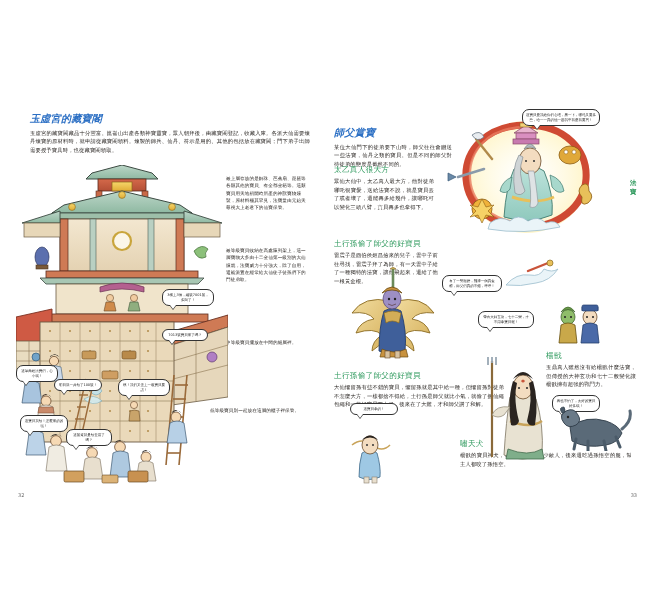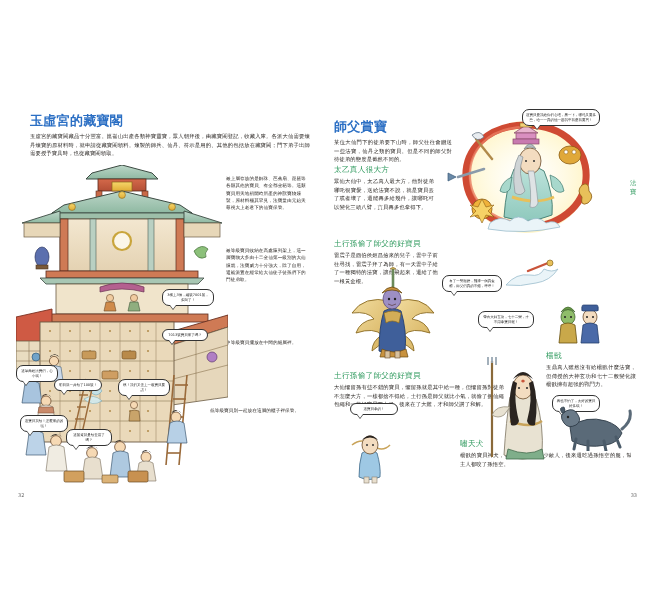--- a/index.html
+++ b/index.html
@@ -3,27 +3,27 @@
 <meta charset="utf-8">
 <style>
   html,body{margin:0;padding:0;background:#ffffff;}
   body{width:655px;height:609px;overflow:hidden;
        font-family:"DejaVu Sans","Liberation Sans",sans-serif;}
   .spread{position:absolute;left:0;top:0;width:655px;height:609px;background:#fff;}
   .page{position:absolute;top:107px;height:395px;background:#fff;}
   .page-left{left:14px;width:306px;}
   .page-right{left:330px;width:311px;}
 
-  .h-blue{color:#2b6fc4;font-weight:bold;font-size:13px;letter-spacing:.3px;
-          line-height:1.25;}
+  .h-blue{color:#2b6fc4;font-weight:bold;font-size:10px;letter-spacing:.3px;
+          line-height:1.25;font-style:italic;}
   .h-green{color:#2f9a5e;font-weight:normal;font-size:7.6px;letter-spacing:.3px;}
   .body-t{color:#2a2623;font-size:5.3px;line-height:1.62;letter-spacing:.15px;
           text-align:justify;}
   .cap{color:#2a2623;font-size:4.6px;line-height:1.6;letter-spacing:.1px;}
-  .label-g{color:#2f9a5e;font-weight:normal;font-size:6.4px;padding-left:32px;}
+  .label-g{color:#2f9a5e;font-weight:bold;font-size:6.4px;padding-left:32px;}
   .pgnum{position:absolute;bottom:4px;color:#6b6b6b;font-size:5px;}
 
   
   .bub{position:absolute;background:#fff;border:.8px solid #333;border-radius:7px;
        color:#222;font-size:3.5px;line-height:1.45;padding:2.5px 3px;text-align:center;}
   .bub:after{content:"";position:absolute;width:0;height:0;}
   .bub.dn:after{bottom:-4px;left:14%;border-left:3px solid transparent;
       border-right:3px solid transparent;border-top:4.5px solid #fff;
       filter:drop-shadow(0 1px 0 #333);}
 
@@ -295,21 +295,21 @@
     <div class="bub dn" style="left:148px;top:222px;width:38px;">7013號寶貝來了嗎？</div>
     <div class="bub dn" style="left:6px;top:308px;width:40px;">這寶貝我領！怎麼來的的啦！</div>
     <div class="bub dn" style="left:52px;top:322px;width:38px;">這號貨就是領去用了嗎？</div>
     <div class="bub dn" style="left:148px;top:182px;width:44px;">3樓上3個，編號7001號，多聞了！</div>
 
     <div class="pgnum" style="left:4px;">32</div>
   </div>
 
   <div class="page page-right">
 
-    <div style="position:absolute;left:4px;top:12px;width:118px;">
+    <div style="position:absolute;left:4px;top:20px;width:118px;">
       <div class="h-blue">師父賞寶</div>
       <div class="body-t" style="margin-top:3px;">某位大仙門下的徒弟要下山時，師父往往會贈送一些法寶，仙丹之類的寶貝。但是不同的師父對待徒弟的態度是截然不同的。</div>
     </div>
 
     <div style="position:absolute;left:4px;top:58px;width:100px;">
       <div class="h-green">太乙真人很大方</div>
       <div class="body-t" style="margin-top:2px;">眾仙大仙中，太乙真人最大方，他對徒弟哪吒很寶愛，送給法寶不說，就是寶貝丟了或者壞了，還能再多給幾件，讓哪吒可以變化三頭八臂，實貝再多也拿得下。</div>
     </div>
 
     <div style="position:absolute;left:4px;top:132px;width:104px;">

